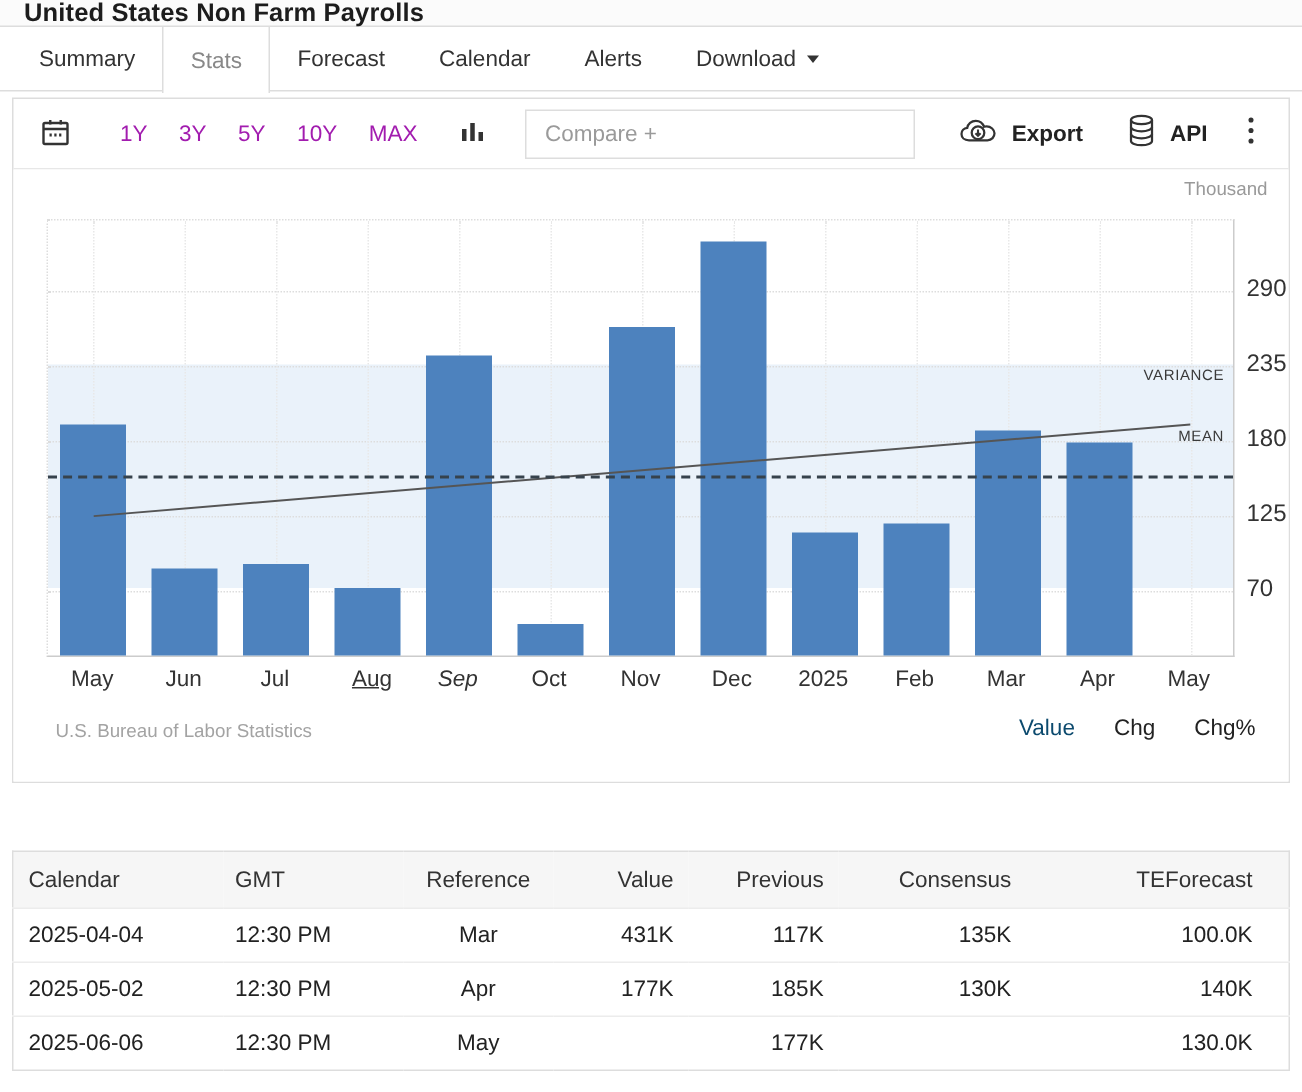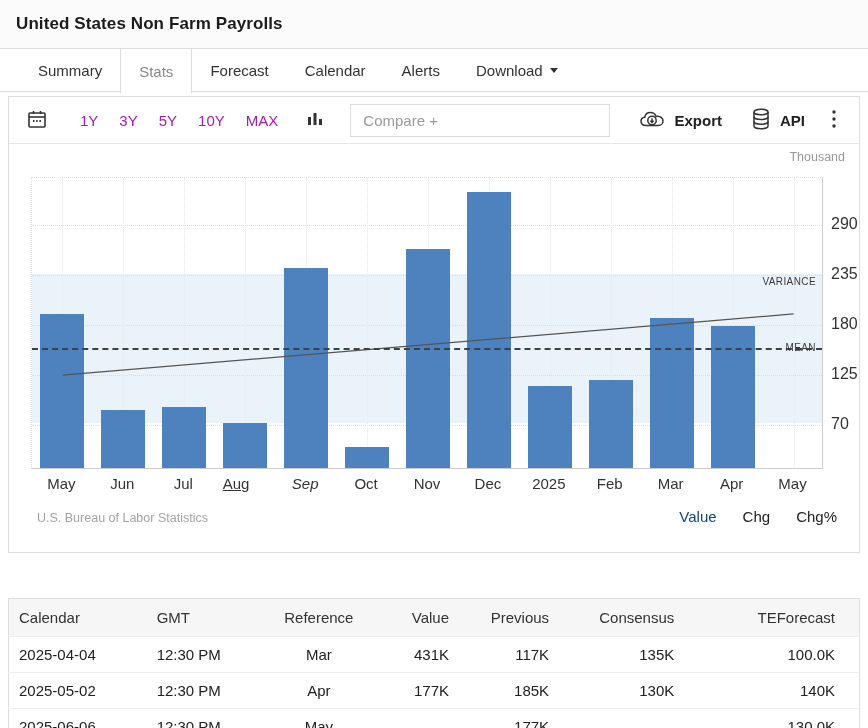--- a/index.html
+++ b/index.html
@@ -1,25 +1,25 @@
 <!DOCTYPE html>
 <html><head>
 <meta charset="utf-8">
 <style>
   * { margin:0; padding:0; box-sizing:border-box; }
   html,body { width:868px; height:728px; background:#fff; overflow:hidden;
     font-family:"Liberation Sans", sans-serif; color:#222; }
 
   
-  .titlebar { height:49px; display:flex; align-items:center; padding-left:16px;
+  .titlebar { height:18px; display:flex; align-items:center; padding-left:16px;
     background:#fbfbfb; border-bottom:1px solid #ddd; }
   .titlebar h1 { font-size:17px; font-weight:bold; color:#1c1c1c; letter-spacing:.1px; }
 
   
-  .tabbar { display:flex; align-items:stretch; height:43px; padding-left:20px;
+  .tabbar { display:flex; align-items:stretch; height:43px; padding-left:8px;
     border-bottom:1px solid #ddd; background:#fff; }
   .tab { display:flex; align-items:center; padding:0 18px; font-size:15px; color:#333;
     cursor:pointer; white-space:nowrap; }
   .tab.active { color:#888; background:#fff; border-left:1px solid #ddd; border-right:1px solid #ddd;
     margin-bottom:-1px; height:44px; }
   .caret { display:inline-block; width:0; height:0; margin-left:7px;
     border-left:4px solid transparent; border-right:4px solid transparent; border-top:5px solid #333; }
 
   
   .card { margin:4px 8px 0 8px; border:1px solid #ddd; background:#fff; }
@@ -196,34 +196,34 @@
         <div class="bar" style="left: 434.923px; width: 44px; height: 275.575px; background: rgb(77, 130, 190);"></div>
         <div class="bar" style="left: 495.846px; width: 44px; height: 82.125px; background: rgb(77, 130, 190);"></div>
         <div class="bar" style="left: 556.769px; width: 44px; height: 87.6px; background: rgb(77, 130, 190);"></div>
         <div class="bar" style="left: 617.692px; width: 44px; height: 149.65px; background: rgb(77, 130, 190);"></div>
         <div class="bar" style="left: 678.615px; width: 44px; height: 142.35px; background: rgb(77, 130, 190);"></div>
         <svg width="792" height="292" class="trend-svg">
           <line x1="30.46153846153846" y1="197.1" x2="761.5384615384615" y2="135.96249999999998" stroke="#555555" stroke-width="1.3"></line>
         </svg>
         <div class="meanline" style="top: 169.725px; border-top-color: rgb(54, 66, 76);"></div>
         <div class="plot-note" style="top: 97.8125px;">VARIANCE</div>
-        <div class="plot-note" style="top: 164px;">MEAN</div>
+        <div class="plot-note" style="top: 139px;">MEAN</div>
       </div>
     <div id="yticks">
         <div class="ytick" style="top: 271.288px;">70</div>
         <div class="ytick" style="top: 221.1px;">125</div>
         <div class="ytick" style="top: 170.912px;">180</div>
         <div class="ytick" style="top: 120.725px;">235</div>
         <div class="ytick" style="top: 70.5375px;">290</div>
       </div>
     <div id="xlabels">
         <div class="xlabel" style="left: 22.4615px; width: 60px;">May</div>
         <div class="xlabel" style="left: 83.3846px; width: 60px;">Jun</div>
         <div class="xlabel" style="left: 144.308px; width: 60px;">Jul</div>
-        <div class="xlabel" style="left: 197px; width: 60px; text-decoration: underline;">Aug</div>
+        <div class="xlabel" style="left: 209px; width: 60px; text-decoration: underline;">Aug</div>
         <div class="xlabel" style="left: 266.154px; width: 60px; font-style: italic;">Sep</div>
         <div class="xlabel" style="left: 327.077px; width: 60px;">Oct</div>
         <div class="xlabel" style="left: 388px; width: 60px;">Nov</div>
         <div class="xlabel" style="left: 448.923px; width: 60px;">Dec</div>
         <div class="xlabel" style="left: 509.846px; width: 60px;">2025</div>
         <div class="xlabel" style="left: 570.769px; width: 60px;">Feb</div>
         <div class="xlabel" style="left: 631.692px; width: 60px;">Mar</div>
         <div class="xlabel" style="left: 692.615px; width: 60px;">Apr</div>
         <div class="xlabel" style="left: 753.538px; width: 60px;">May</div>
       </div>

